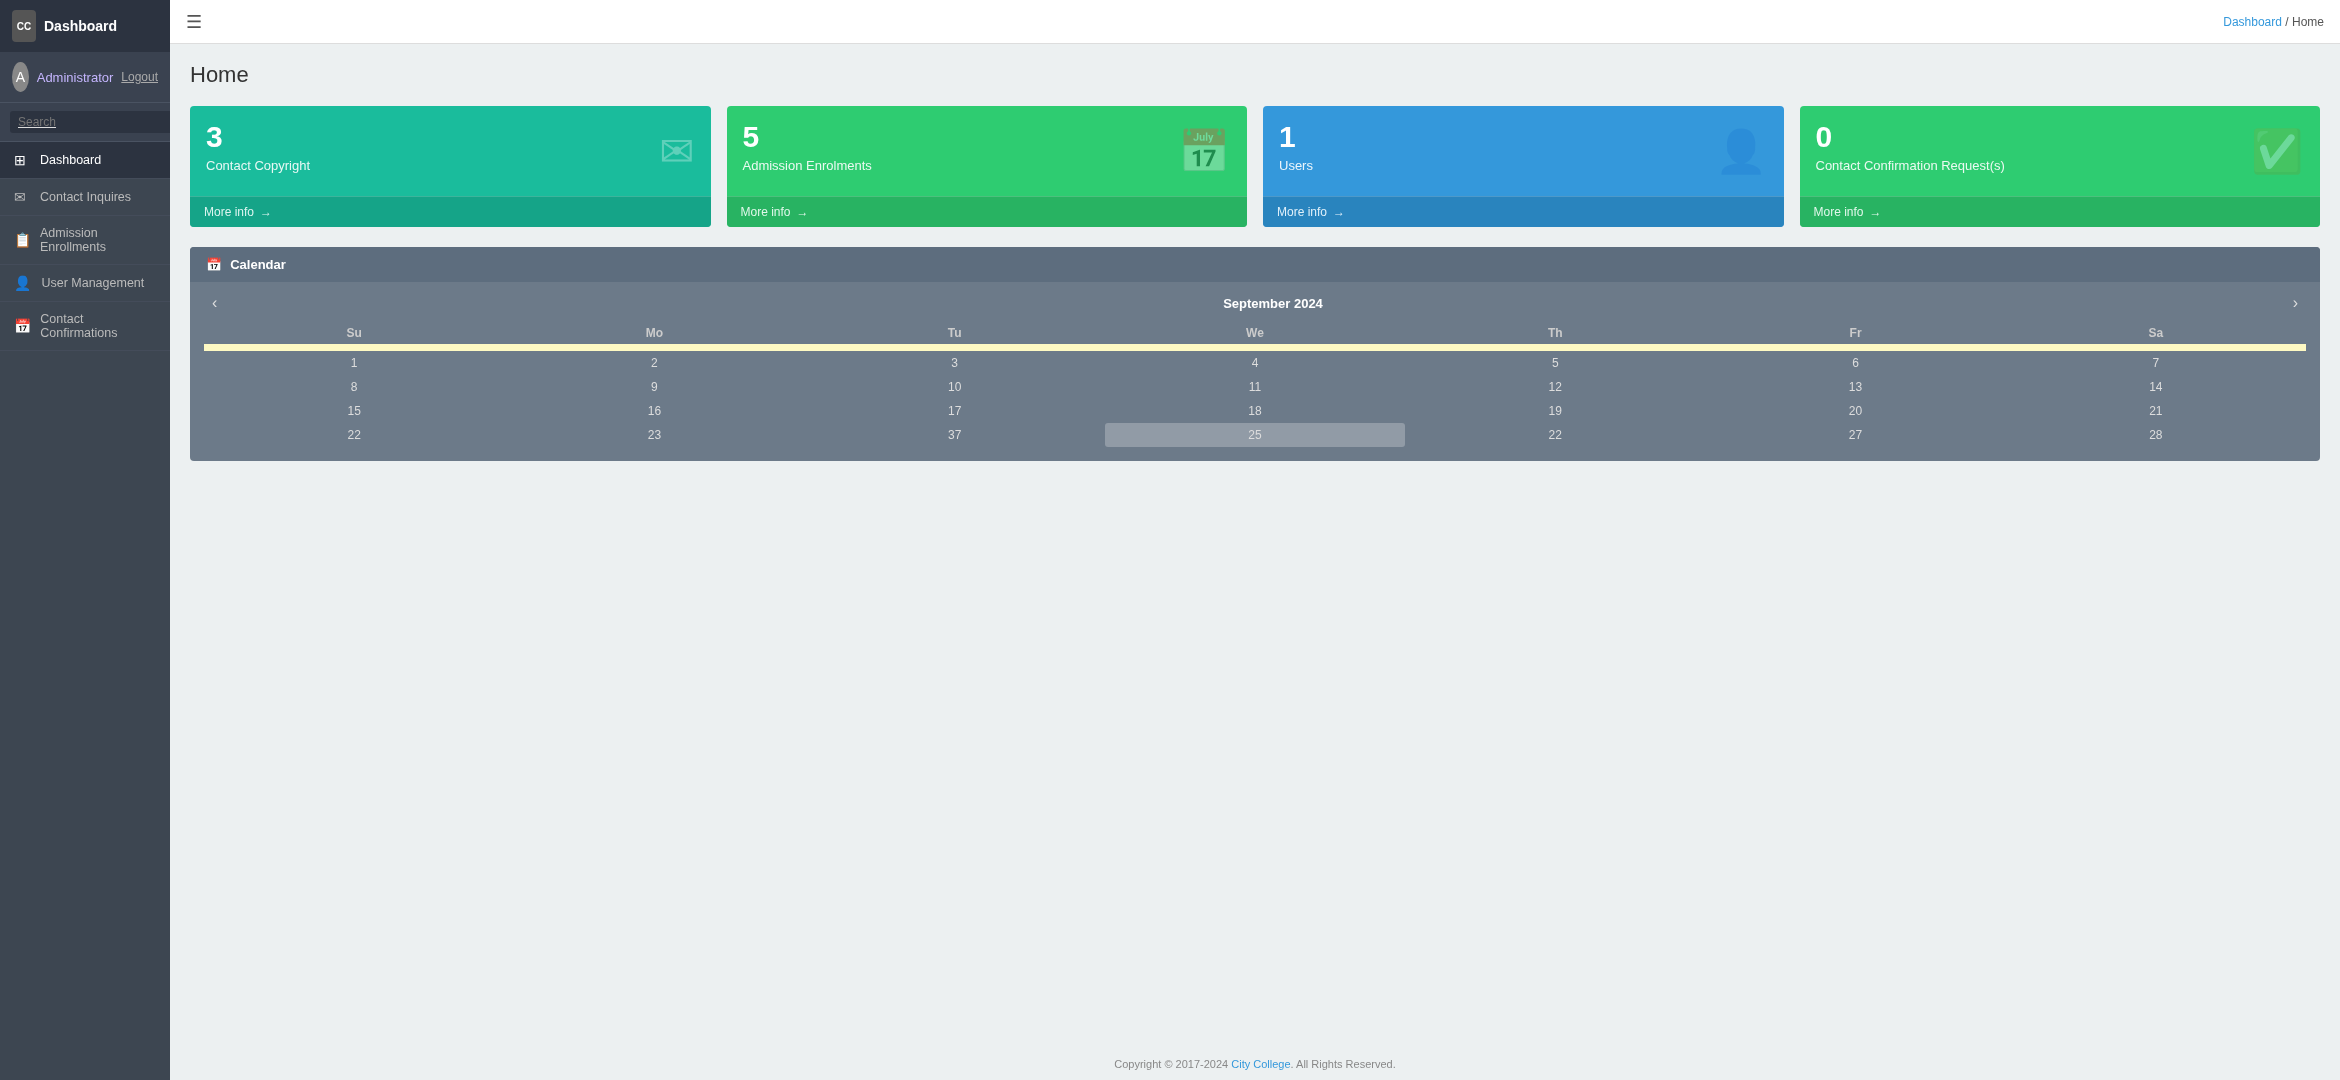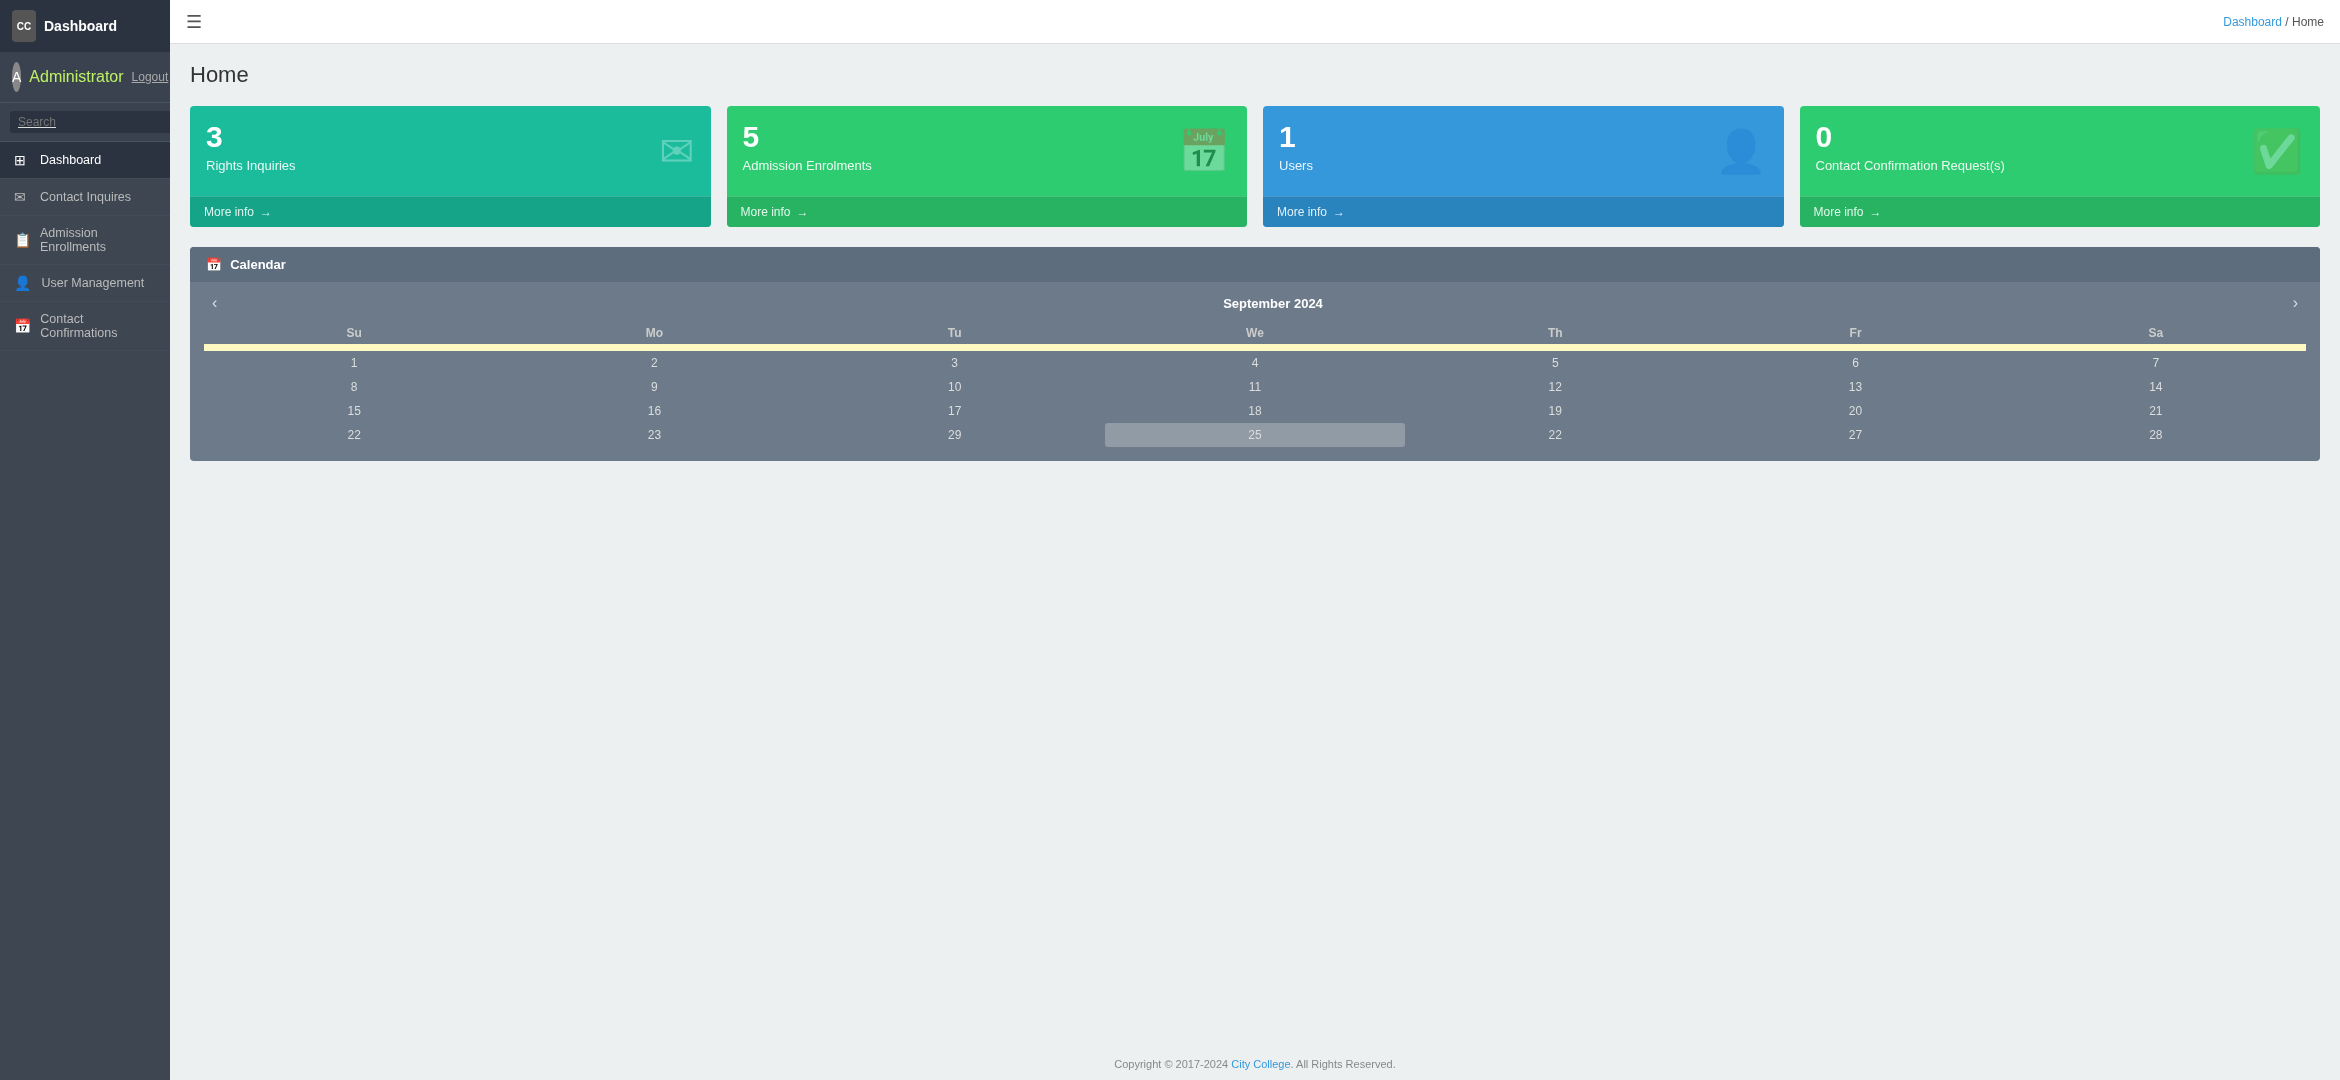--- a/index.html
+++ b/index.html
@@ -43,21 +43,21 @@
       background: #3a4250;
       border-bottom: 1px solid #4a5362;
     }
     #sidebar-avatar {
       width: 30px; height: 30px;
       background: #888;
       border-radius: 50%;
       display: flex; align-items: center; justify-content: center;
       font-size: 14px; color: #fff;
     }
-    #sidebar-username { color: #bef264; font-size: 16px; }
+    #sidebar-username { color: #c4b5fd; font-size: 13px; }
     #sidebar-logout { color: #aaa; font-size: 12px; cursor: pointer; text-decoration: underline; }
     #sidebar-search-wrapper {
       padding: 8px 10px;
       background: #3a4250;
       display: flex;
       gap: 4px;
       border-bottom: 1px solid #4a5362;
     }
     #sidebar-search-input {
       flex: 1;
@@ -281,21 +281,21 @@
   </div>
 
   <div id="content">
     <h1 id="page-title">Home</h1>
 
     <div id="stat-cards">
         <div class="stat-card" style="background: rgb(26, 188, 156);">
     <div class="stat-card-body">
       <div class="stat-card-info">
         <span class="stat-number">3</span>
-        <span class="stat-label">Rights Inquiries</span>
+        <span class="stat-label">Contact Copyright</span>
       </div>
       <span class="stat-icon">✉</span>
     </div>
     <div class="stat-footer" style="background:#16a085">
       <span>More info</span>
       <span>→</span>
     </div>
   </div>
         <div class="stat-card" style="background: rgb(46, 204, 113);">
     <div class="stat-card-body">
@@ -385,21 +385,21 @@
                 <td>16</td>
                 <td>17</td>
                 <td>18</td>
                 <td>19</td>
                 <td>20</td>
                 <td>21</td>
               </tr>
               <tr>
                 <td>22</td>
                 <td>23</td>
-                <td>29</td>
+                <td>37</td>
                 <td class="today-cell">25</td>
                 <td>22</td>
                 <td>27</td>
                 <td>28</td>
               </tr>
             </tbody>
         </table>
       </div>
     </div>
   </div>

